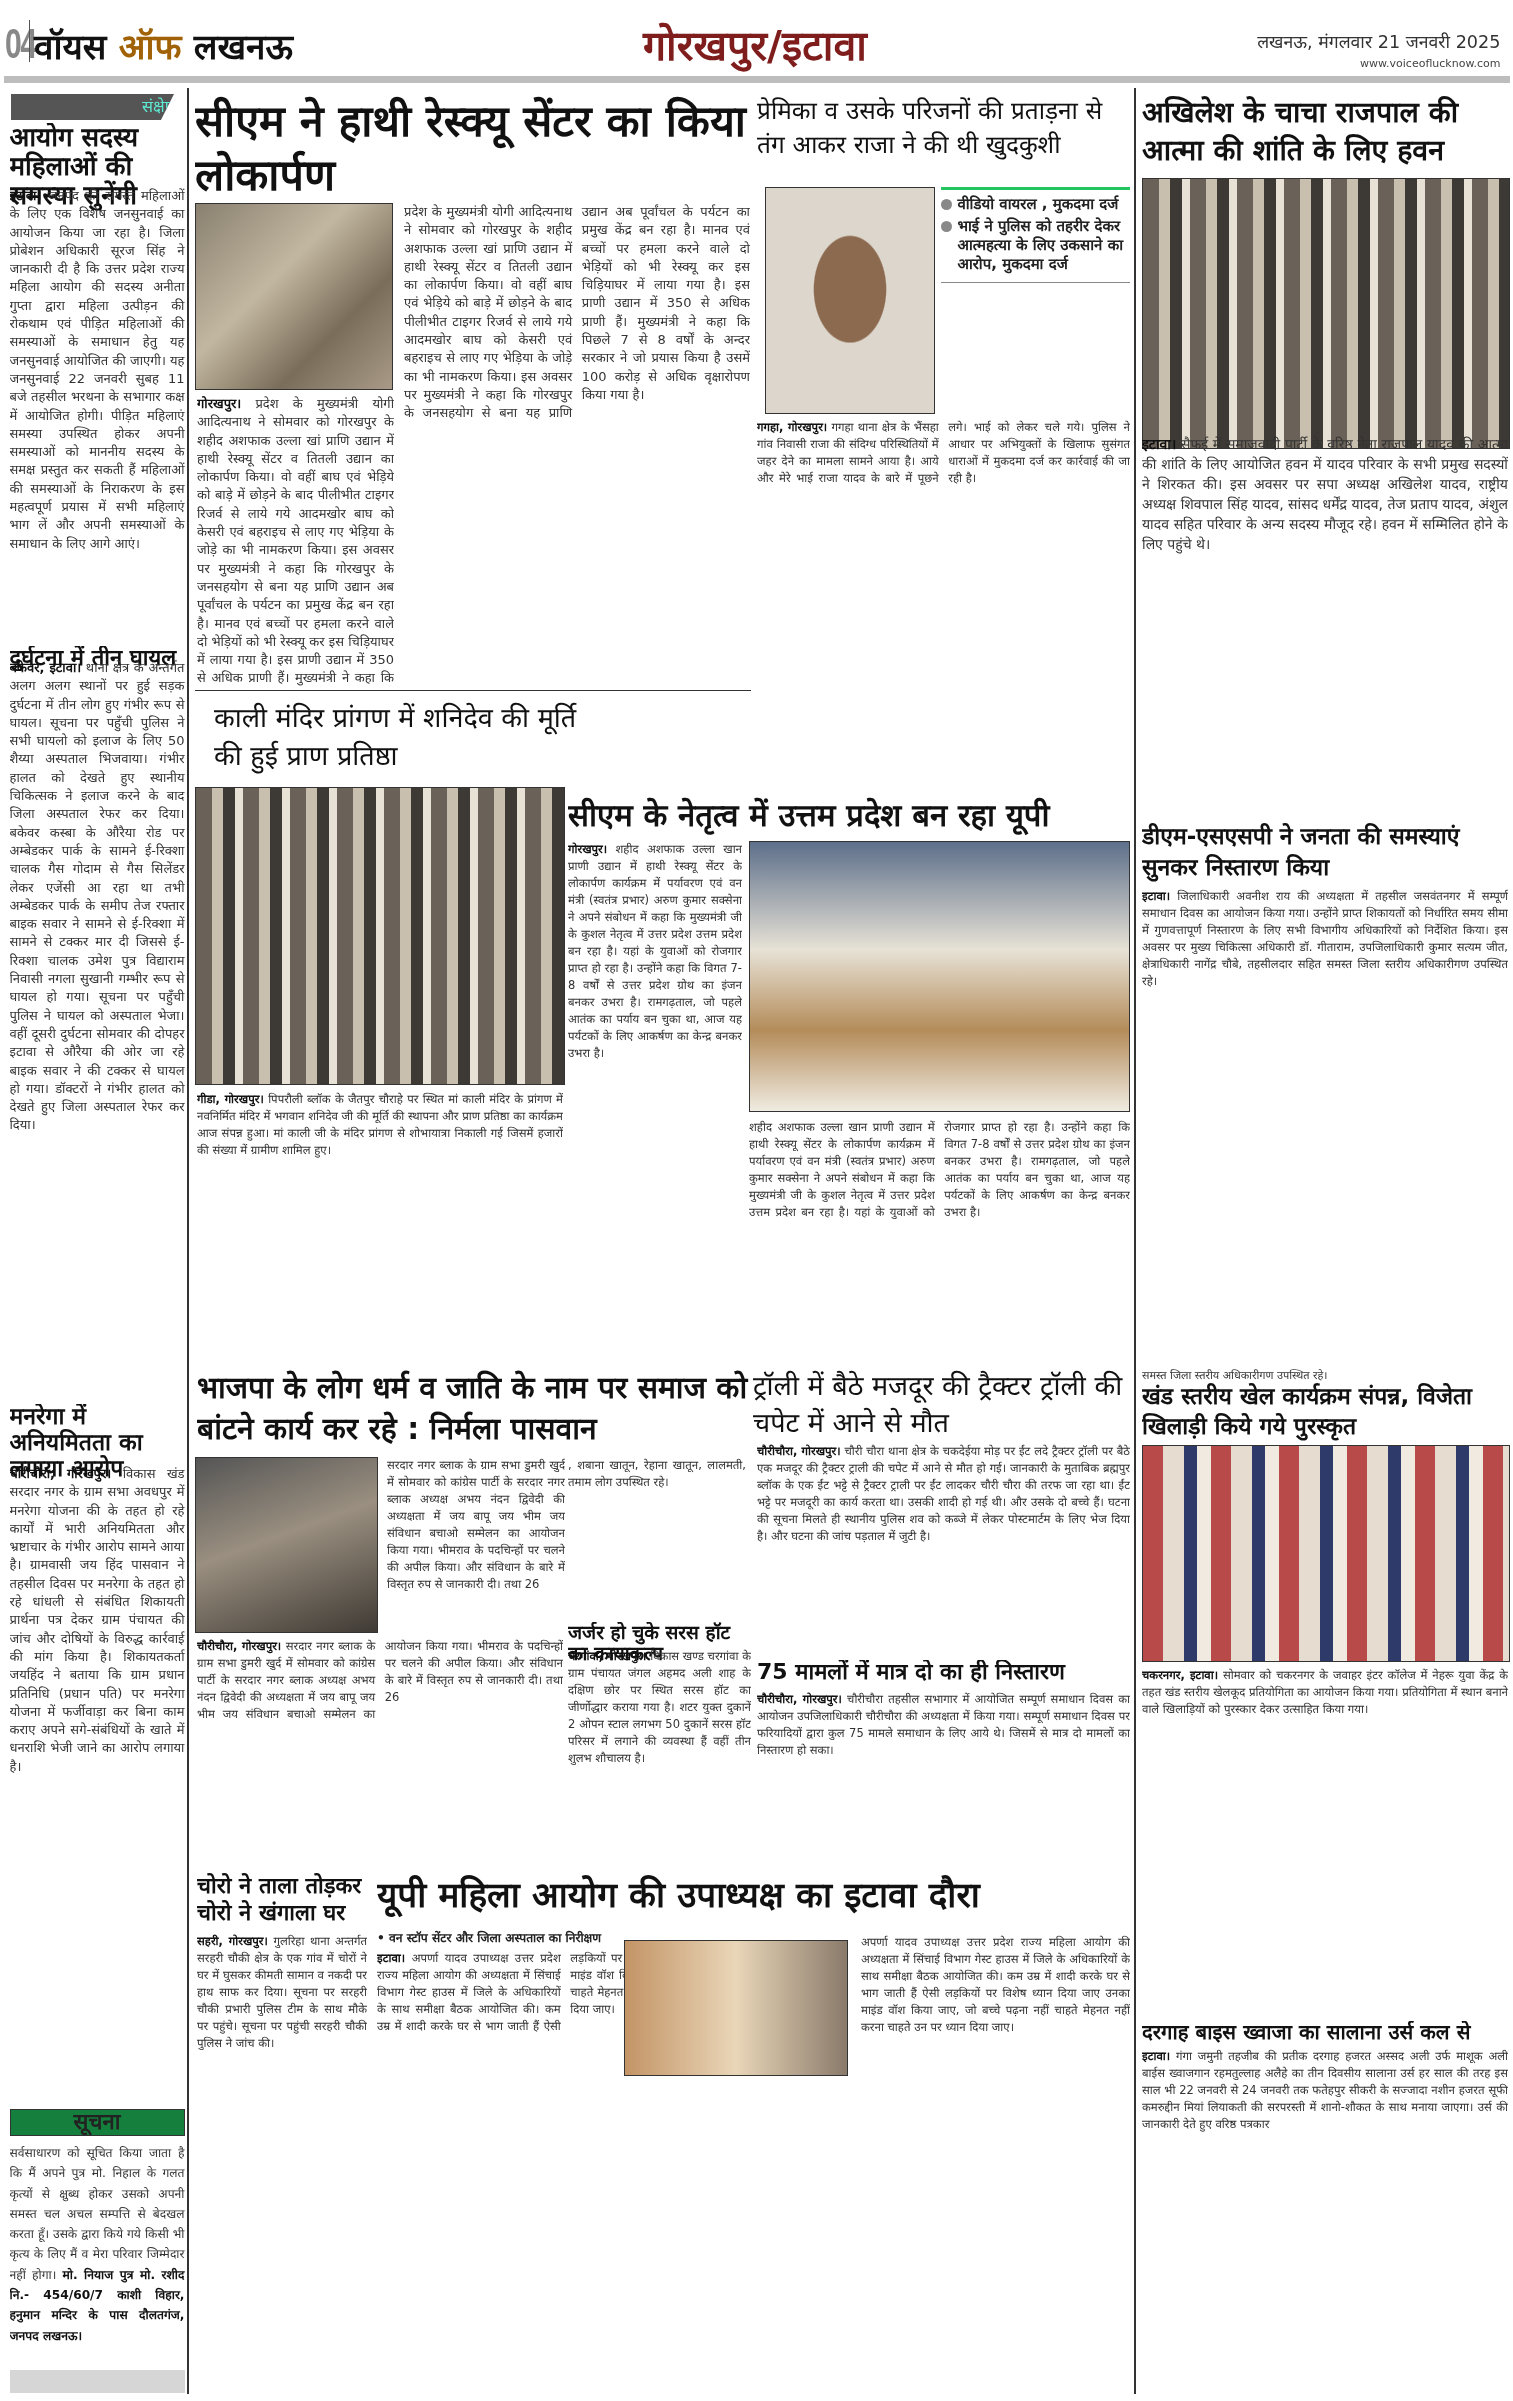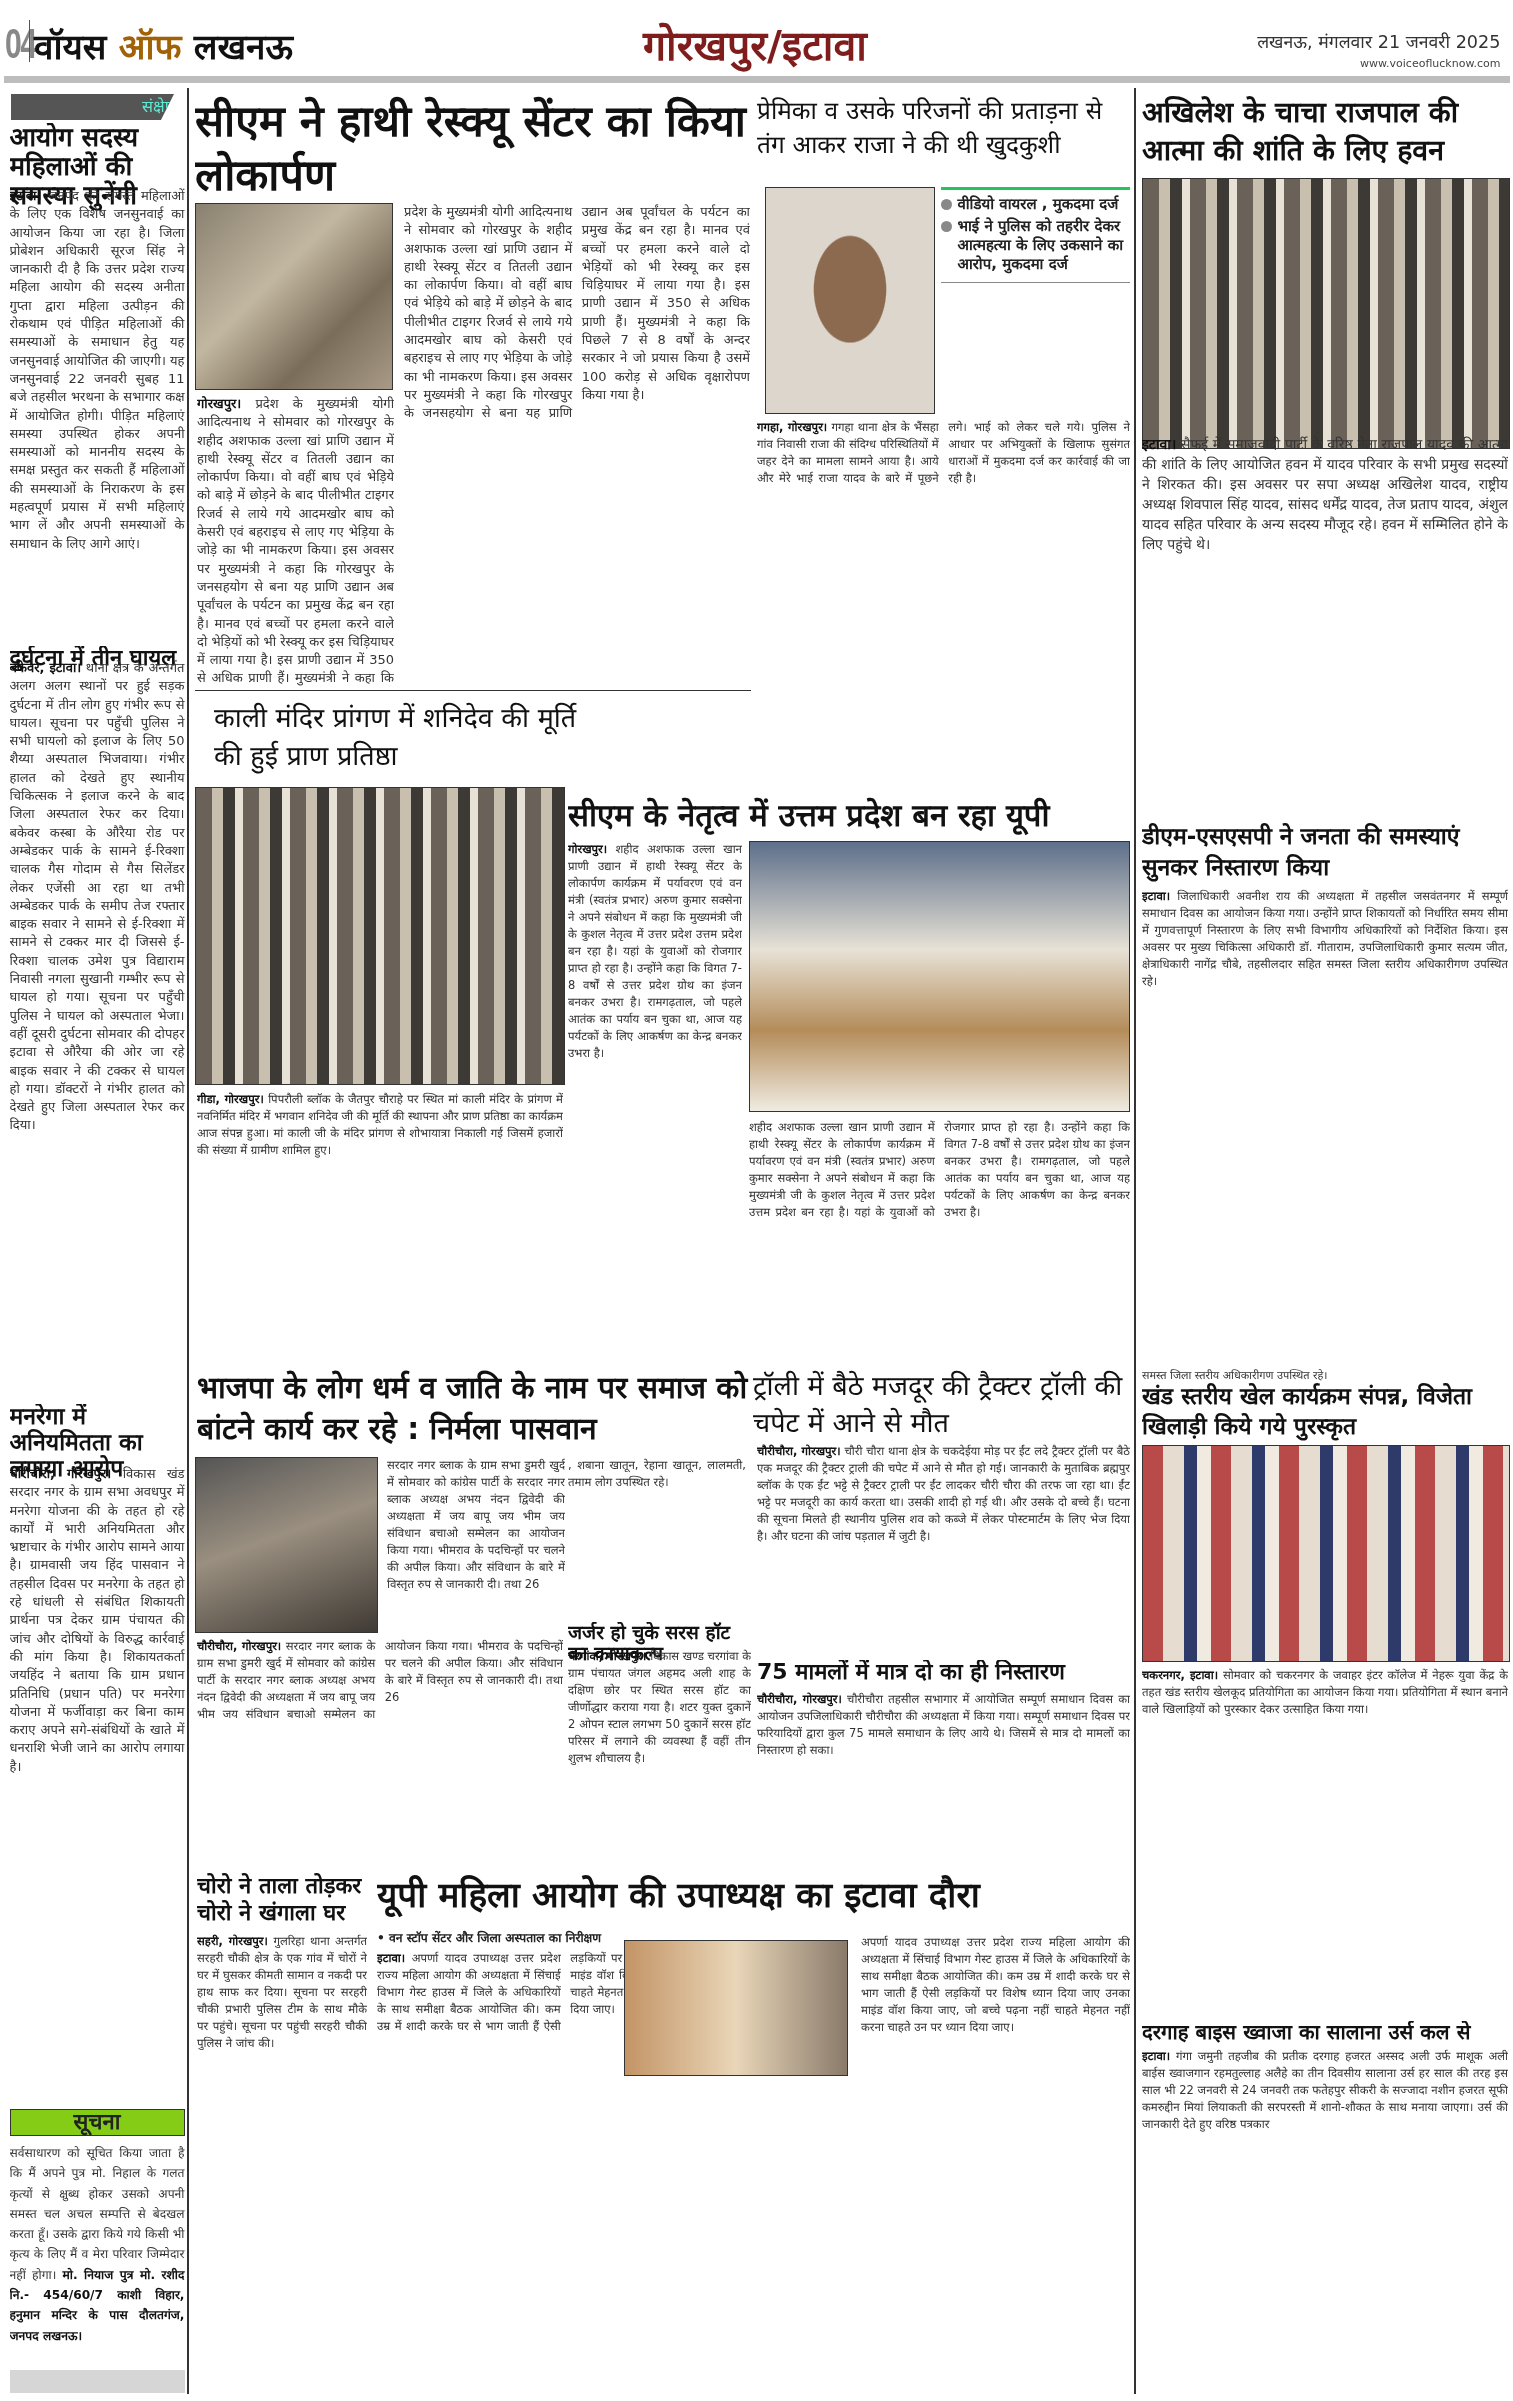--- a/index.html
+++ b/index.html
@@ -19,21 +19,21 @@
 .col-text{font-size:13px;line-height:18.3px;text-align:justify;color:#333;overflow:hidden}
 .col-text b{color:#111}
 .hd{font-weight:bold;color:#111;line-height:1.12;overflow:hidden}
 .img{background:linear-gradient(135deg,#8a8070,#c2b7a0 40%,#7a6e5a 70%,#a89a86);border:1.4px solid #333;overflow:hidden}
 .img.dark{background:linear-gradient(160deg,#555,#9a8f80 45%,#3f3a34)}
 .img.crowd{background:repeating-linear-gradient(90deg,#6a6258 0 16.3px,#c9bfae 16.3px 27px,#3d3a36 27px 39px,#e8e2d6 39px 47px)}
 .img.face{background:radial-gradient(ellipse at 50% 45%,#8c6a50 0 30%,#dcd6cc 31% 100%)}
 .badge{left:11px;top:94px;width:163px;height:26px;background:#555;color:#5eead4;font-size:16.3px;text-align:right;line-height:26px;clip-path:polygon(0 0,100% 0,92% 100%,0 100%)}
 .bullet{display:flex;gap:5.4px;align-items:flex-start;font-size:15px;font-weight:bold;color:#222;line-height:19px;margin-bottom:2.7px}
 .dot{width:11px;height:11px;border-radius:50%;background:#888;margin-top:4.1px;flex:none}
-.notice-box{border:1.4px solid #333;background:#84cc16;text-align:center;font-size:22px;font-weight:bold}
+.notice-box{border:1.4px solid #333;background:#15803d;text-align:center;font-size:22px;font-weight:bold}
 .grayblk{background:#d6d6d6}
 </style>
 </head>
 <body>
 
 <div class="abs masthead">
   <div class="abs pgnum">04</div>
   <div class="abs pgsep"></div>
   <div class="abs brand">
     <span>वॉयस</span>

